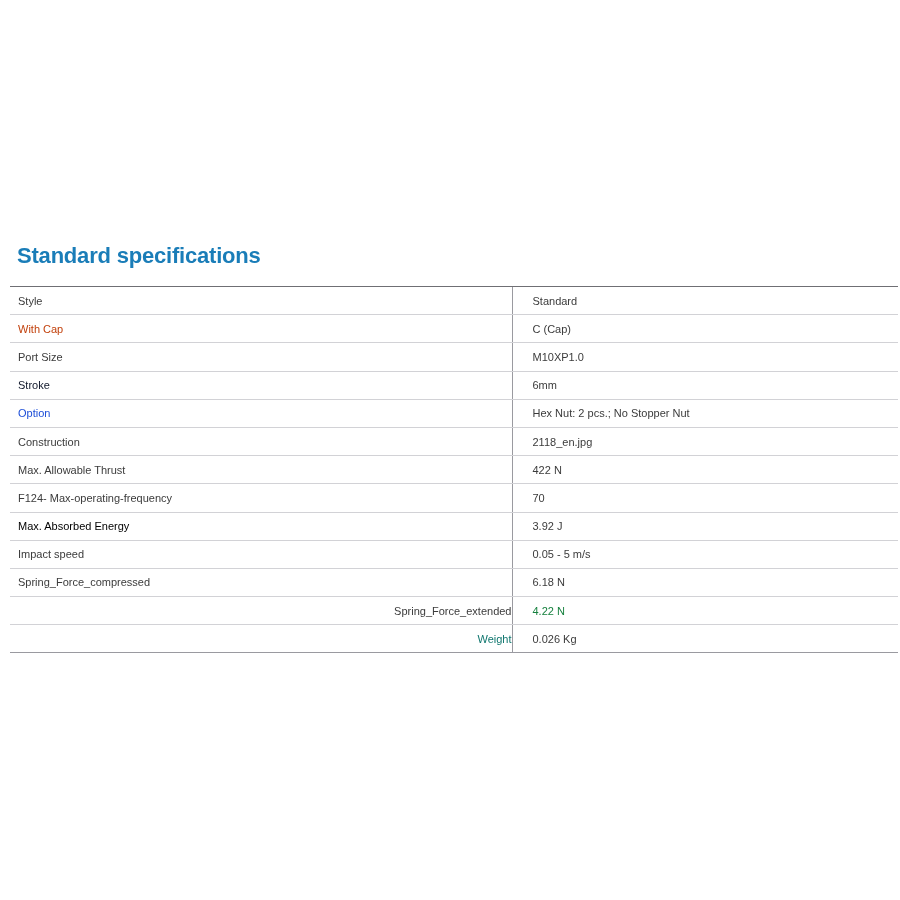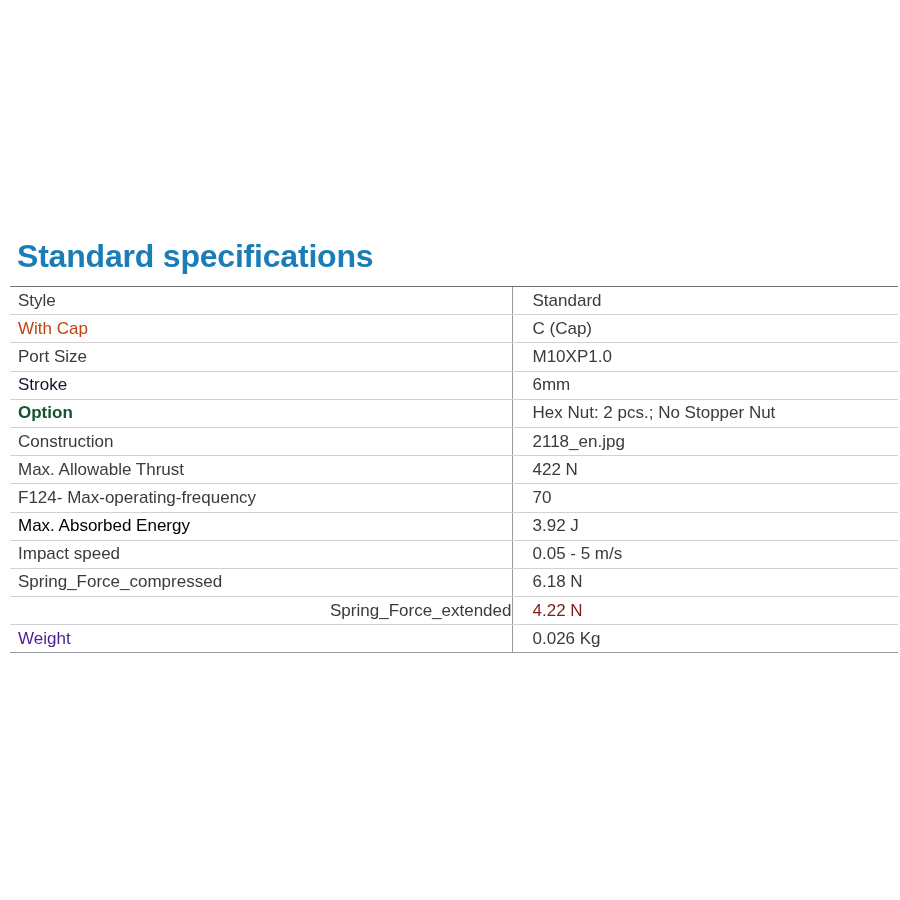--- a/index.html
+++ b/index.html
@@ -23,21 +23,21 @@
     width: 900px;
     height: 900px;
     background: #ffffff;
   }
 
   
   #spec-title {
     position: absolute;
     left: 17px;
     top: 241px;
-    font-size: 32px;
+    font-size: 22px;
     font-weight: bold;
     color: #1a7db8;
     letter-spacing: -0.2px;
     line-height: 30px;
     white-space: nowrap;
   }
 
   
   #spec-table-wrap {
     position: absolute;
@@ -56,21 +56,21 @@
   table.spec-table col.col-value { width: 386px; }
 
   table.spec-table tr {
     height: 28.2px;
   }
 
   table.spec-table td {
     border-top: 1px solid #8e8e92;
     border-bottom: 1px solid #d2d2d6;
     padding: 0 0 0 8px;
-    font-size: 17px;
+    font-size: 11px;
     color: #3b3b3b;
     vertical-align: middle;
     line-height: 16px;
     white-space: nowrap;
     overflow: hidden;
     background: #ffffff;
   }
 
   table.spec-table td.cell-label {
     border-left: none;
@@ -115,21 +115,21 @@
           </tr>
           <tr>
             <td class="cell-label" style="color: rgb(59, 59, 59);">Port Size</td>
             <td class="cell-value" style="color: rgb(59, 59, 59); margin-left: 12px;">M10XP1.0</td>
           </tr>
           <tr>
             <td class="cell-label" style="color: #0f172a; margin-top: 22px;">Stroke</td>
             <td class="cell-value" style="color: rgb(59, 59, 59);">6mm</td>
           </tr>
           <tr>
-            <td class="cell-label" style="color: #14532d; font-weight: bold;">Option</td>
+            <td class="cell-label" style="color: #1d4ed8;">Option</td>
             <td class="cell-value" style="color: rgb(59, 59, 59);">Hex Nut: 2 pcs.; No Stopper Nut</td>
           </tr>
           <tr>
             <td class="cell-label" style="color: rgb(59, 59, 59);">Construction</td>
             <td class="cell-value" style="color: rgb(59, 59, 59);">2118_en.jpg</td>
           </tr>
           <tr>
             <td class="cell-label" style="color: rgb(59, 59, 59);">Max. Allowable Thrust</td>
             <td class="cell-value" style="color: rgb(59, 59, 59);">422 N</td>
           </tr>
@@ -144,23 +144,23 @@
           <tr>
             <td class="cell-label" style="color: rgb(59, 59, 59);">Impact speed</td>
             <td class="cell-value" style="color: rgb(59, 59, 59);">0.05 - 5 m/s</td>
           </tr>
           <tr>
             <td class="cell-label" style="color: rgb(59, 59, 59);">Spring_Force_compressed</td>
             <td class="cell-value" style="color: rgb(59, 59, 59);">6.18 N</td>
           </tr>
           <tr>
             <td class="cell-label" style="color: rgb(59, 59, 59); text-align: right;">Spring_Force_extended</td>
-            <td class="cell-value" style="color: #7f1d1d;">4.22 N</td>
+            <td class="cell-value" style="color: #15803d;">4.22 N</td>
           </tr>
           <tr>
-            <td class="cell-label" style="color: #4c1d95;">Weight</td>
+            <td class="cell-label" style="color: #0f766e; text-align: right;">Weight</td>
             <td class="cell-value" style="color: rgb(59, 59, 59);">0.026 Kg</td>
           </tr>
         </tbody>
     </table>
   </div>
 
 </div>
 
 </body></html>

